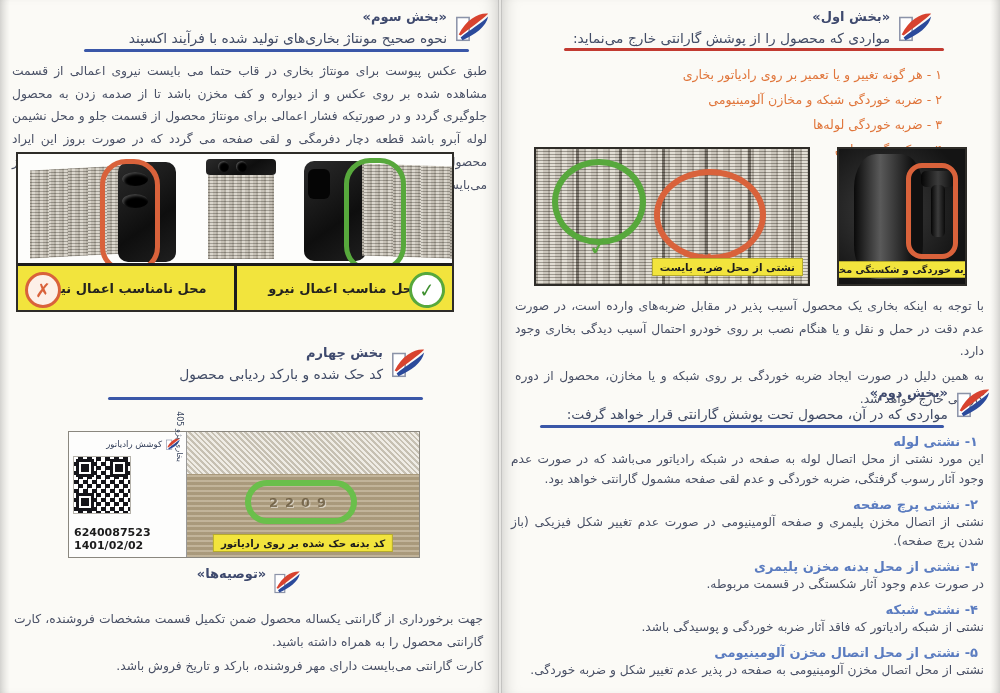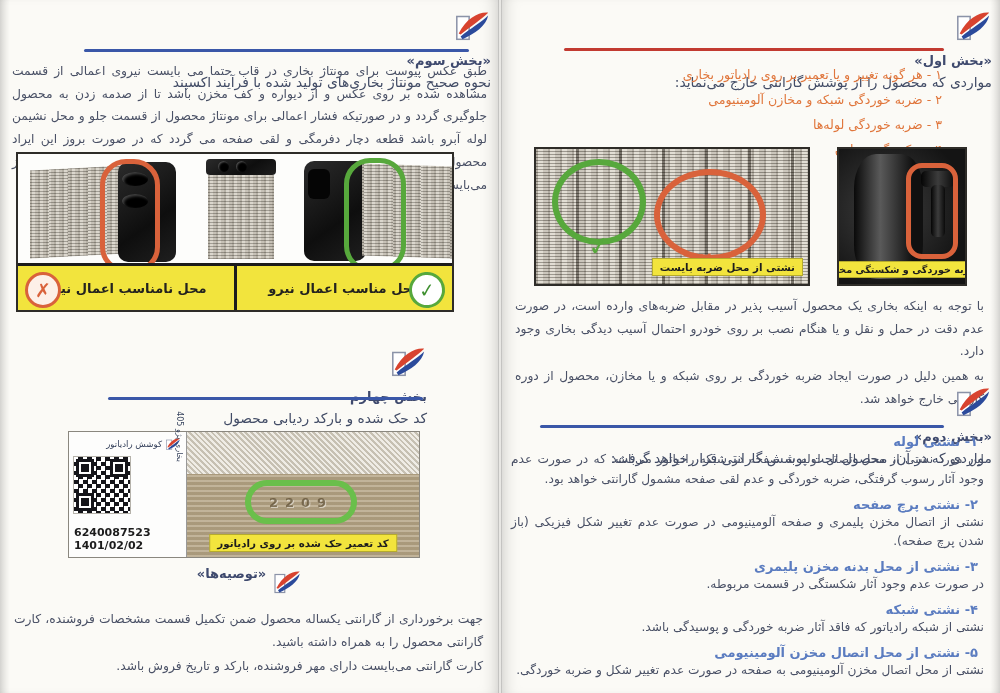--- a/index.html
+++ b/index.html
@@ -8,21 +8,21 @@
     background:#e9e7e0;
     font-family:"DejaVu Sans",sans-serif;
     color:#4a5166;
   }
   .page{position:absolute;top:0;height:693px;width:499px;background:#fbfaf6;}
   .page-left{left:0;box-shadow:inset -14px 0 18px -14px rgba(0,0,0,.25), inset 6px 0 8px -6px rgba(0,0,0,.12);}
   .page-right{left:501px;box-shadow:inset 14px 0 18px -14px rgba(0,0,0,.25), inset -6px 0 8px -6px rgba(0,0,0,.12);}
   .seam{position:absolute;left:498px;top:0;width:4px;height:693px;background:linear-gradient(90deg,rgba(0,0,0,.18),rgba(255,255,255,.6),rgba(0,0,0,.18));}
 
   
-  .sec-head{position:absolute;display:flex;flex-direction:column;gap:6px;align-items:flex-start;}
+  .sec-head{position:absolute;display:flex;flex-direction:row;gap:6px;align-items:flex-start;}
   .logo{width:38px;height:40px;flex:0 0 38px;}
   .head-txt{padding-top:2px;}
   .kicker{font-size:13px;font-weight:bold;color:#3f4a6e;line-height:1.3;}
   .sec-title{font-size:13.8px;color:#424c66;line-height:1.45;margin-top:2px;}
   .rule{position:absolute;height:3px;border-radius:2px;}
   .rule-red{background:#c23a31;}
   .rule-blue{background:#3a57a8;}
 
   .body-txt{font-size:12.3px;line-height:1.85;text-align:justify;color:#4a5166;}
   .body-txt p{margin:0 0 2px 0;}
@@ -179,21 +179,21 @@
     <div class="g-item">
       <h4>۳- نشتی از محل بدنه مخزن پلیمری</h4>
       <p>در صورت عدم وجود آثار شکستگی در قسمت مربوطه.</p>
     </div>
     <div class="g-item">
       <h4>۴- نشتی شبکه</h4>
       <p>نشتی از شبکه رادیاتور که فاقد آثار ضربه خوردگی و پوسیدگی باشد.</p>
     </div>
     <div class="g-item">
       <h4>۵- نشتی از محل اتصال مخزن آلومینیومی</h4>
-      <p>نشتی از محل اتصال مخزن آلومینیومی به صفحه در صورت عدم تغییر شکل و ضربه خوردگی.</p>
+      <p>نشتی از محل اتصال مخزن آلومینیومی به صفحه در پذیر عدم تغییر شکل و ضربه خوردگی.</p>
     </div>
   </div>
   <div class="edge-strip" style="right:0;transform:scaleX(-1);"></div>
 </div>
 
 <div class="page page-left">
 
   <div class="sec-head" style="top:7px;right:8px;left:14px;">
     <svg class="logo" viewBox="0 0 40 40">
         <use href="#feather-logo"></use>
@@ -279,21 +279,21 @@
         <div>6240087523</div>
         <div>1401/02/02</div>
       </div>
     </div>
     <div class="trace-photo">
       <div class="mesh"></div>
       <div class="metal-grain"></div>
       <div class="stamp-oval" style="left:58px;top:48px;width:100px;height:32px;">
         <span class="stamp-code" dir="ltr">2209</span>
       </div>
-      <div class="caption" style="left:50%;transform:translateX(-50%);bottom:5px;">کد تعمیر حک شده بر روی رادیاتور</div>
+      <div class="caption" style="left:50%;transform:translateX(-50%);bottom:5px;">کد بدنه حک شده بر روی رادیاتور</div>
     </div>
   </div>
 
   <div class="tips-head">
     <svg class="logo" style="width:30px;height:32px;flex:0 0 30px;" viewBox="0 0 40 40">
         <use href="#feather-logo"></use>
       </svg>
     <div class="kicker">«توصیه‌ها»</div>
   </div>
   <div class="tips-txt body-txt">

